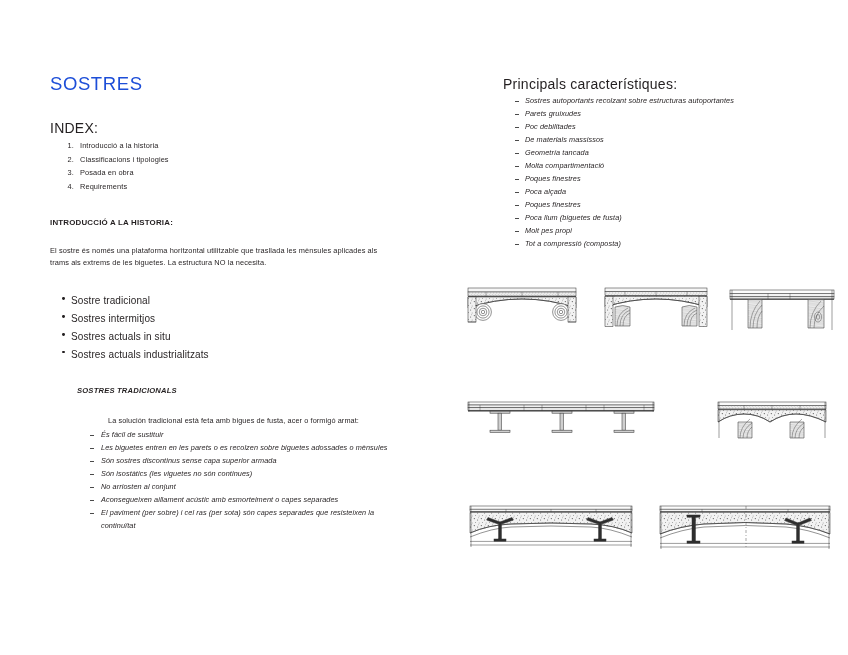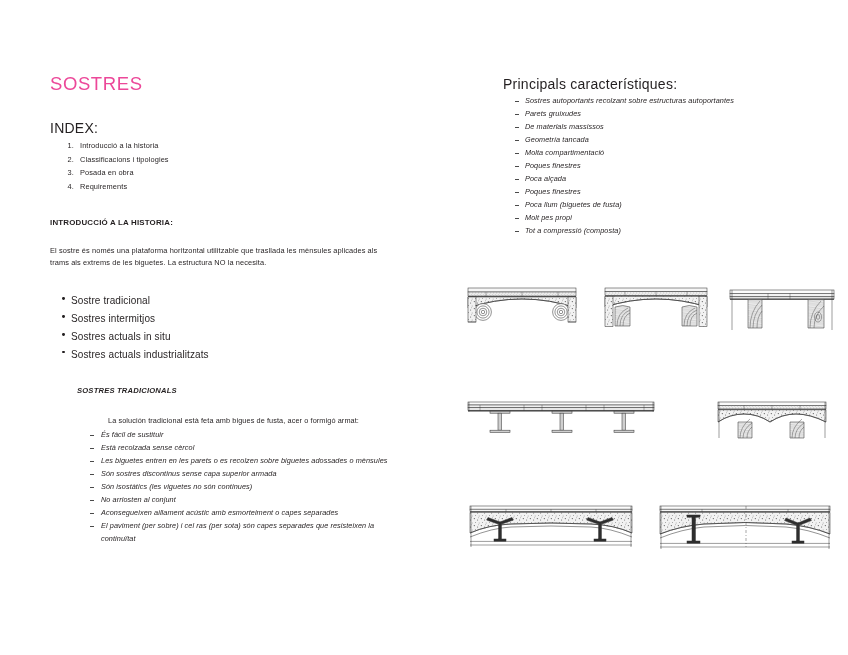--- a/index.html
+++ b/index.html
@@ -38,21 +38,21 @@
     width: 330px;
   }
 
   
   .doc-title {
     font-size: 18.5px;
     font-weight: 400;
     letter-spacing: 0.6px;
     margin: 0 0 26px 0;
     line-height: 1.1;
-    color: #ec4899;
+    color: #1d4ed8;
   }
   .section-label {
     font-size: 14px;
     font-weight: 400;
     letter-spacing: 0.25px;
     margin: 0 0 3px 0;
     color: #231f20;
   }
   .section-heading {
     font-size: 7.9px;
@@ -189,37 +189,37 @@
     </div>
 
     <div class="block-trad-head">
       <div class="sub-heading">SOSTRES TRADICIONALS</div>
     </div>
 
     <div class="block-trad-body">
       <p class="lead-text">La solución tradicional està feta amb bigues de fusta, acer o formigó armat:</p>
       <ul class="dash-list">
         <li>És fácil de sustituir</li>
-        <li>Està recolzada sense cèrcol</li>
         <li>Les biguetes entren en les parets o es recolzen sobre biguetes adossades o mènsules</li>
         <li>Són sostres discontinus sense capa superior armada</li>
         <li>Són isostàtics (les viguetes no són continues)</li>
         <li>No arriosten al conjunt</li>
         <li>Aconsegueixen aillament acústic amb esmorteiment o capes separades</li>
         <li>El paviment (per sobre) i cel ras (per sota) són capes separades que resisteixen la continuïtat</li>
       </ul>
     </div>
 
   </div>
 
   <div class="col-right">
     <div class="section-label">Principals característiques:</div>
     <ul class="dash-list">
       <li>Sostres autoportants recolzant sobre estructuras autoportantes</li>
       <li>Parets gruixudes</li>
+      <li>Poc debilitades</li>
       <li>De materials massissos</li>
       <li>Geometría tancada</li>
       <li>Molta compartimentació</li>
       <li>Poques finestres</li>
       <li>Poca alçada</li>
       <li>Poques finestres</li>
       <li>Poca llum (biguetes de fusta)</li>
       <li>Molt pes propi</li>
       <li>Tot a compressió (composta)</li>
     </ul>

